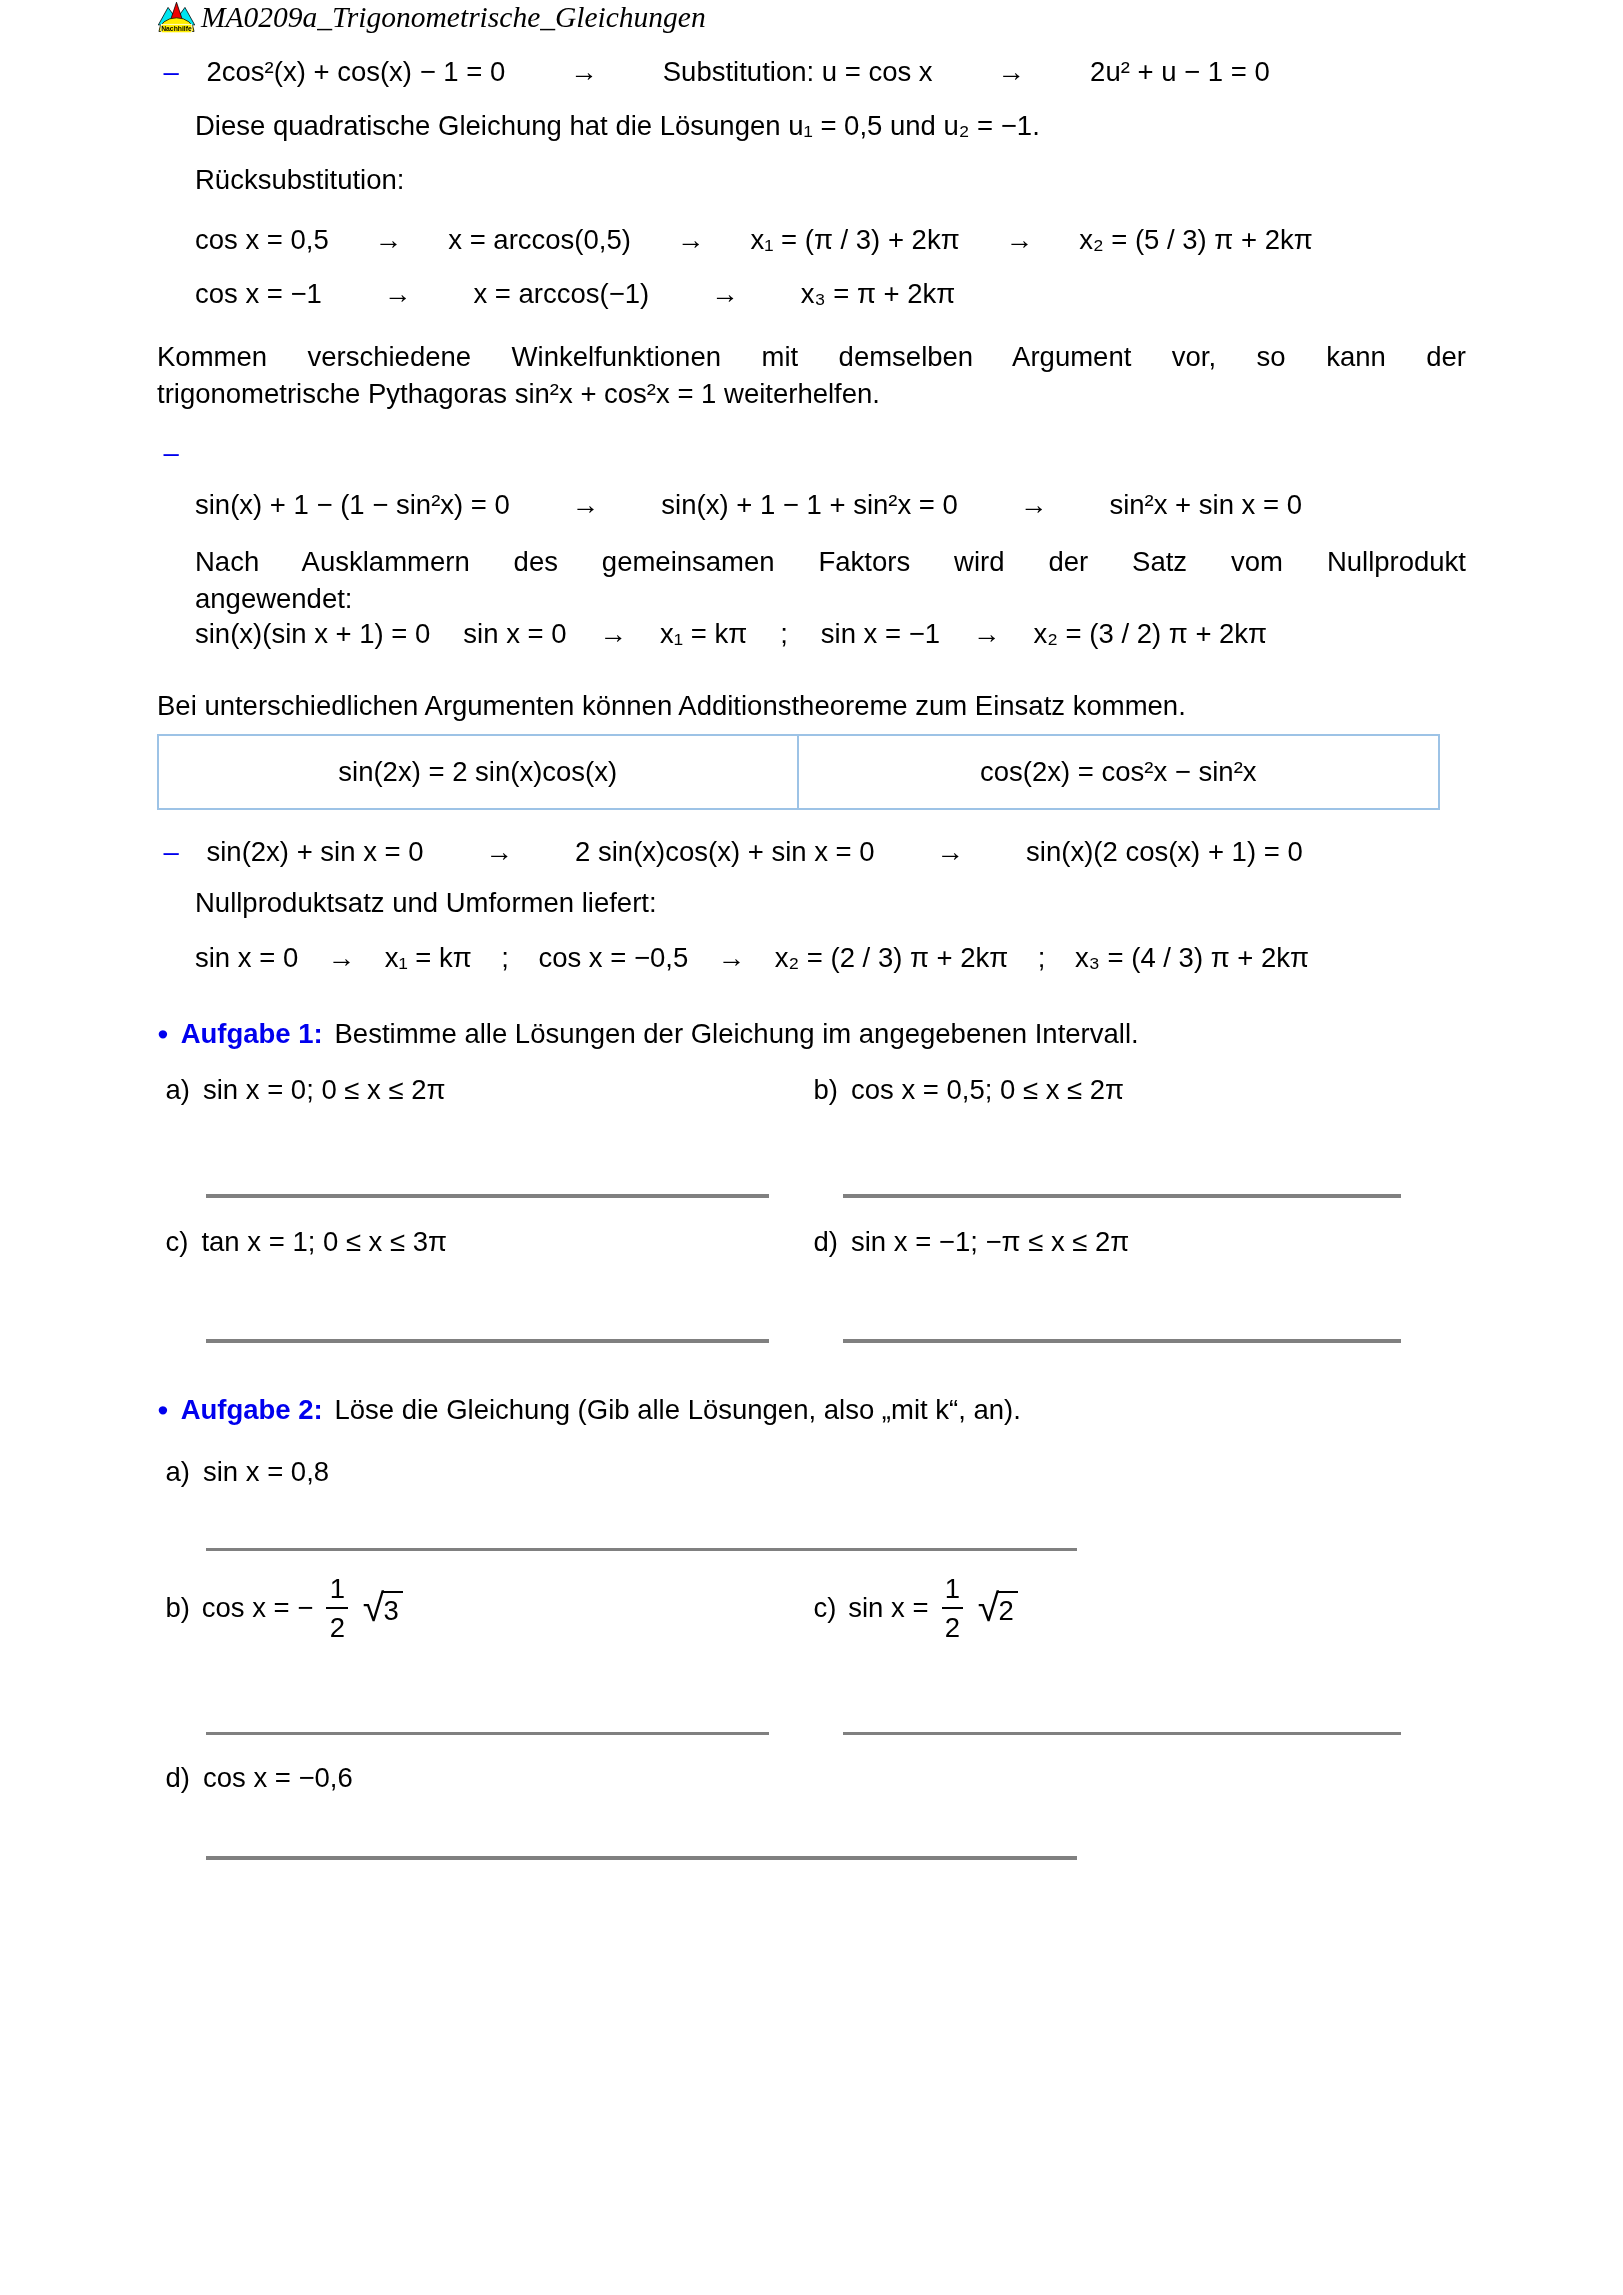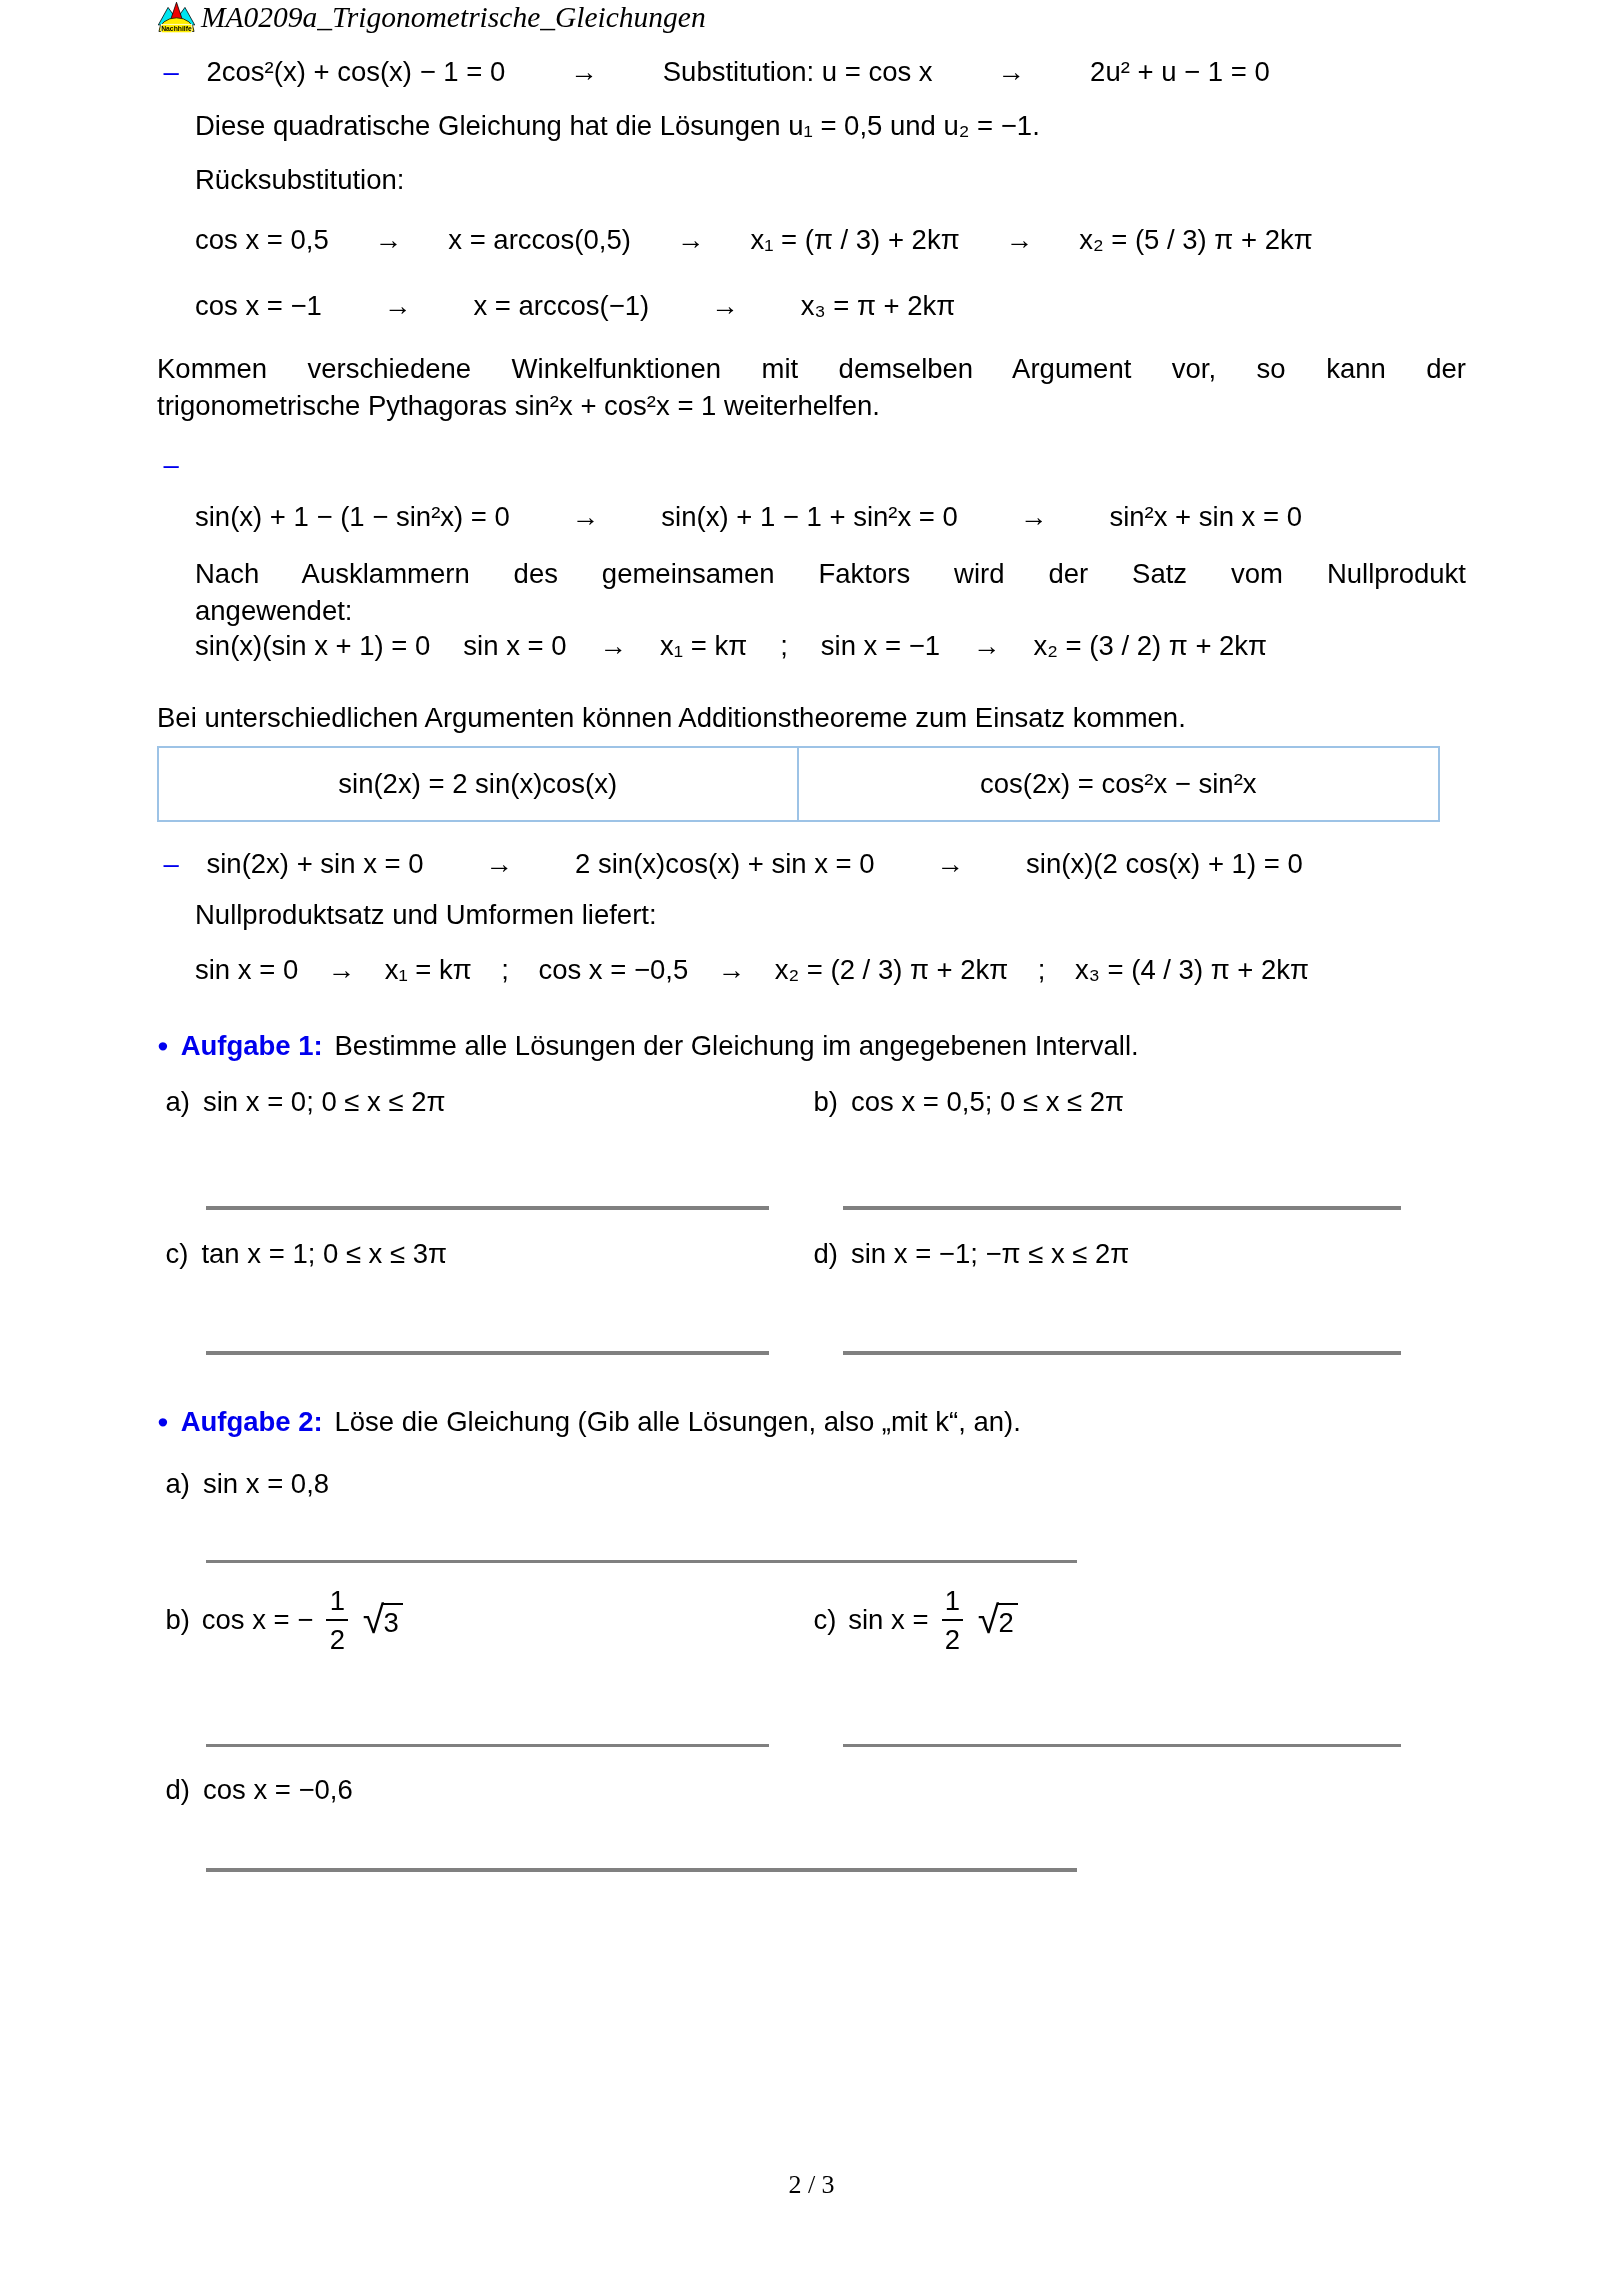--- a/index.html
+++ b/index.html
@@ -110,21 +110,21 @@
     <div class="line ind" style="margin-top:21px;">Rücksubstitution:</div>
     <div class="f-row g70 ind" style="margin-top:27px;text-align:right;">
       <span>cos x = 0,5</span>
       <span>→</span>
       <span>x = arccos(0,5)</span>
       <span>→</span>
       <span>x₁ = (π / 3) + 2kπ</span>
       <span>→</span>
       <span>x₂ = (5 / 3) π + 2kπ</span>
     </div>
-    <div class="f-row g95 ind" style="margin-top:33px;">
+    <div class="f-row g95 ind" style="margin-top:21px;">
       <span>cos x = −1</span>
       <span>→</span>
       <span>x = arccos(−1)</span>
       <span>→</span>
       <span>x₃ = π + 2kπ</span>
     </div>
 
     <div style="margin-top:28px;">
       <div class="jline">Kommen verschiedene Winkelfunktionen mit demselben Argument vor, so kann der</div>
       <div class="jline2">trigonometrische Pythagoras sin²x + cos²x = 1 weiterhelfen.</div>
@@ -258,15 +258,14 @@
       <div class="ans-line al-right"></div>
     </div>
     <div class="item" style="margin-top:26px;">
       <span>d)</span>
       <span>cos x = −0,6</span>
     </div>
     <div class="ans-line al-long" style="margin-top:62px;"></div>
 
   </div>
 
-  <div class="footer">2 / 3</div>
 </div>
 
 
 </body></html>

